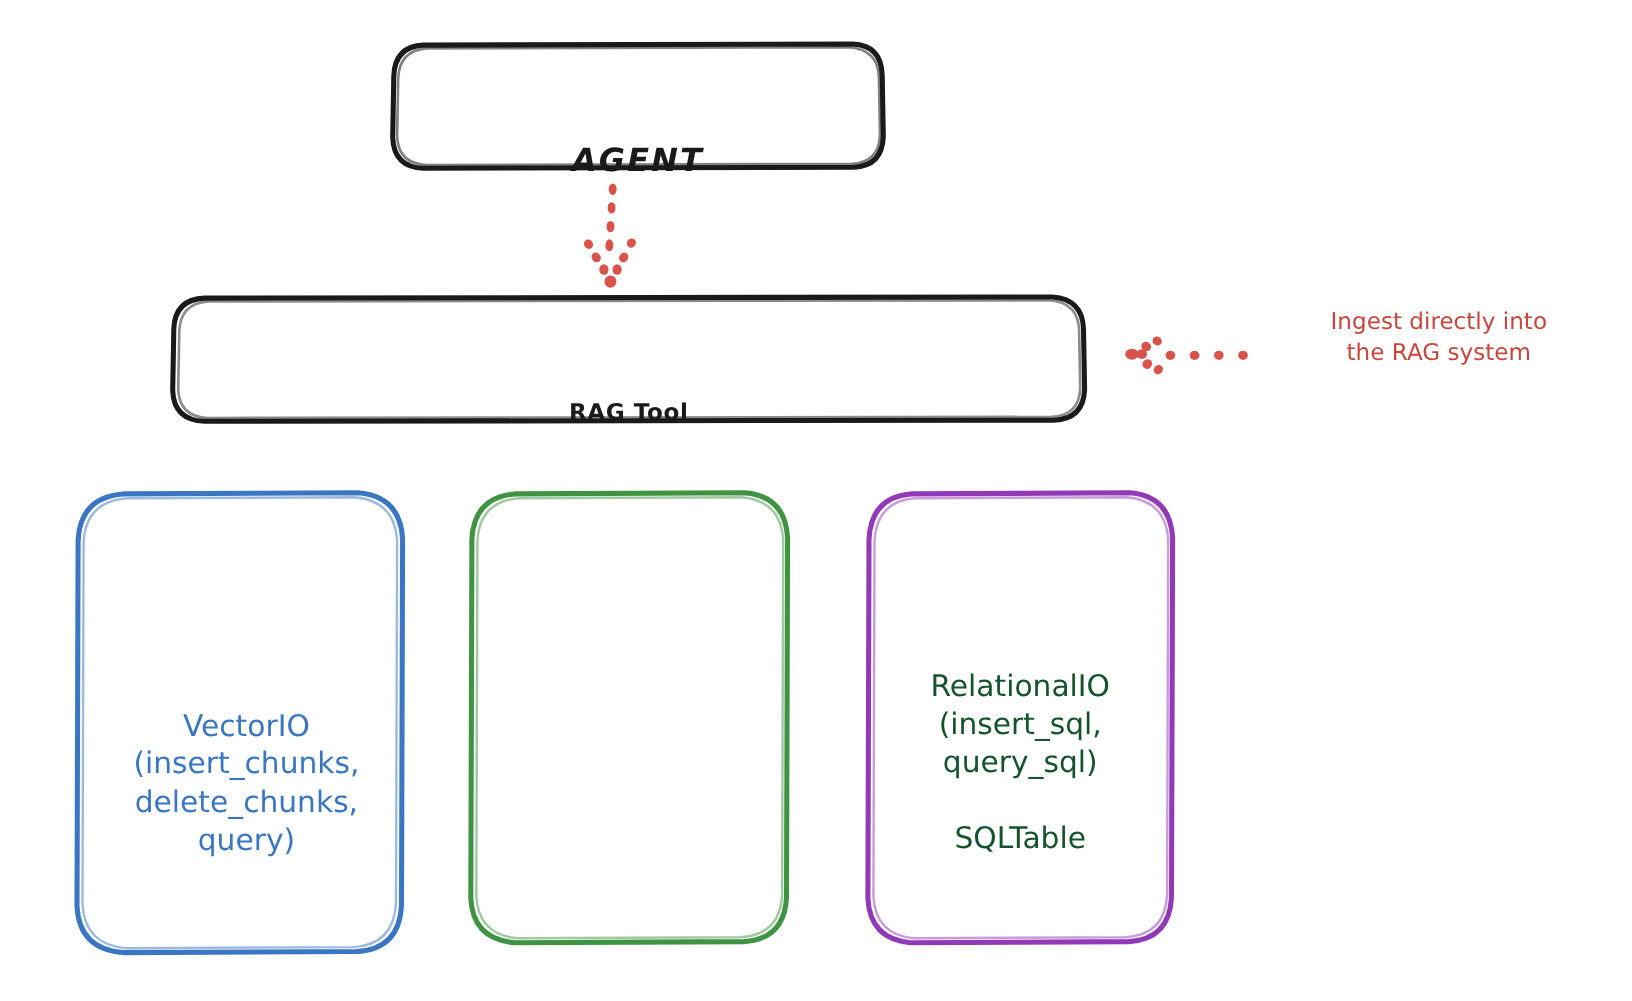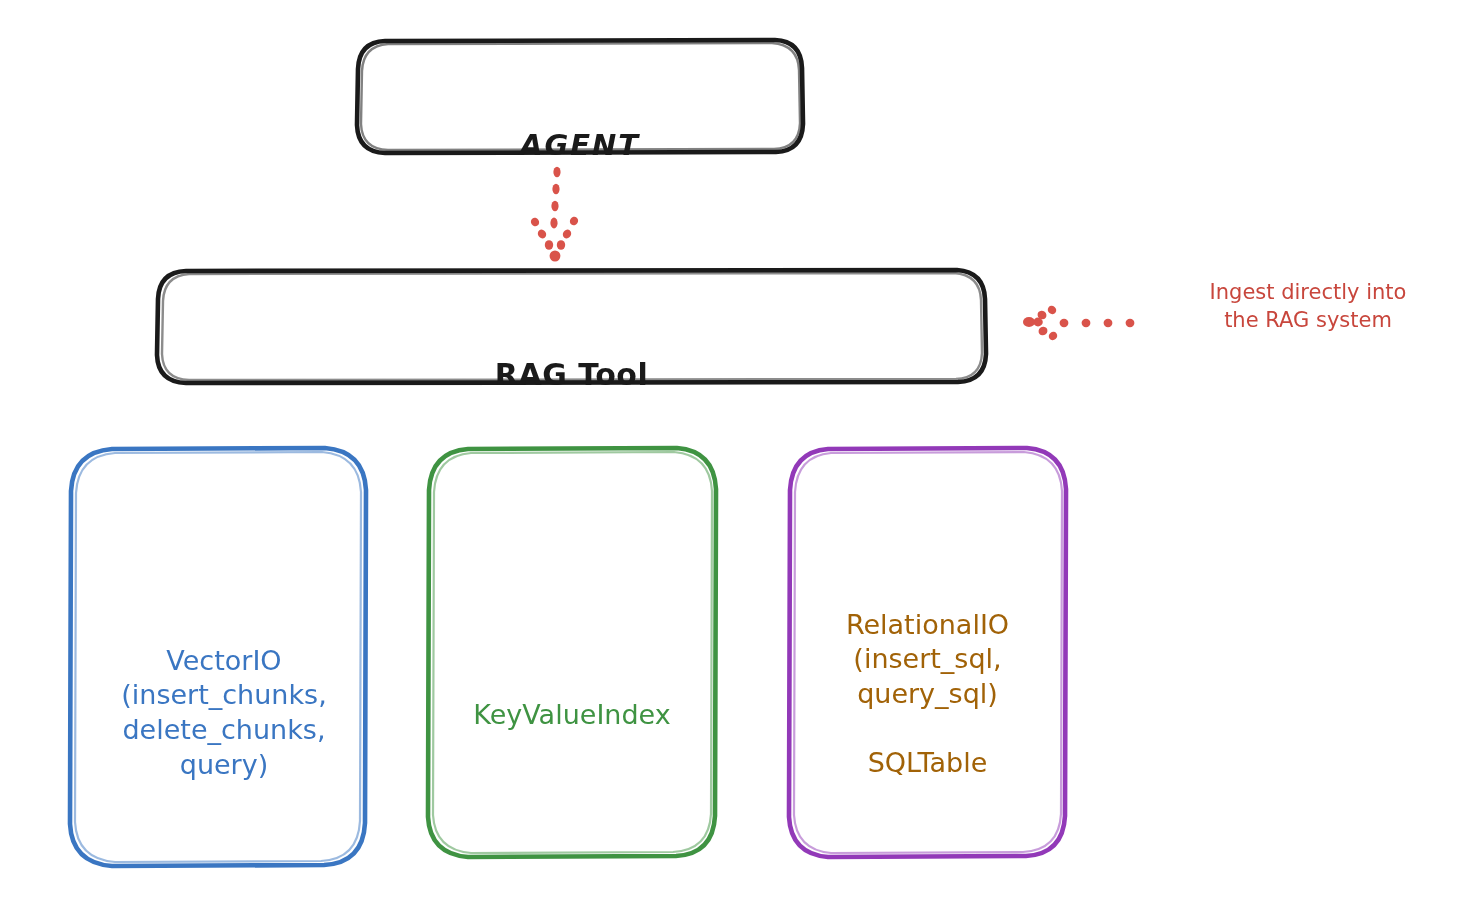--- a/index.html
+++ b/index.html
@@ -53,21 +53,21 @@
     color: #1a1a1a;
     font-weight: 600;
     letter-spacing: 0.5px;
   }
   .label-agent {
     font-size: 29px;
     font-style: italic;
     letter-spacing: 2px;
   }
   .label-ragtool {
-    font-size: 30px;
+    font-size: 21px;
   }
 
   
   .node-vector {
     left: 76px;
     top: 448px;
     width: 296px;
     height: 418px;
   }
   .node-keyvalue {
@@ -98,21 +98,21 @@
   }
   .iface-block {
     font-size: 27px;
   }
   .index-block {
     font-size: 27px;
     margin-top: 34px;
   }
   .color-blue   { color: #3a76c2; }
   .color-green  { color: #3f9342; }
-  .color-purple { color: #a16207; }
+  .color-purple { color: #14532d; }
 
   
   .node-vector .node-body     { transform: translateY(8px); }
   .node-keyvalue .node-body   { transform: translateY(-2px); }
   .node-relational .node-body { transform: translateY(-6px); }
 
   
   .annotation-red {
     position: absolute;
     left: 1148px;
@@ -198,21 +198,20 @@
   <div class="node-body">
     <div class="iface-block color-blue">VectorIO
 (insert_chunks,
 delete_chunks,
 query)</div>
   </div>
 </div>
 
 <div class="node node-keyvalue">
   <div class="node-body">
-    <div class="index-block color-green">KeyValueIndex</div>
   </div>
 </div>
 
 <div class="node node-relational">
   <div class="node-body">
     <div class="iface-block color-purple">RelationalIO
 (insert_sql,
 query_sql)</div>
     <div class="index-block color-purple">SQLTable</div>
   </div>

